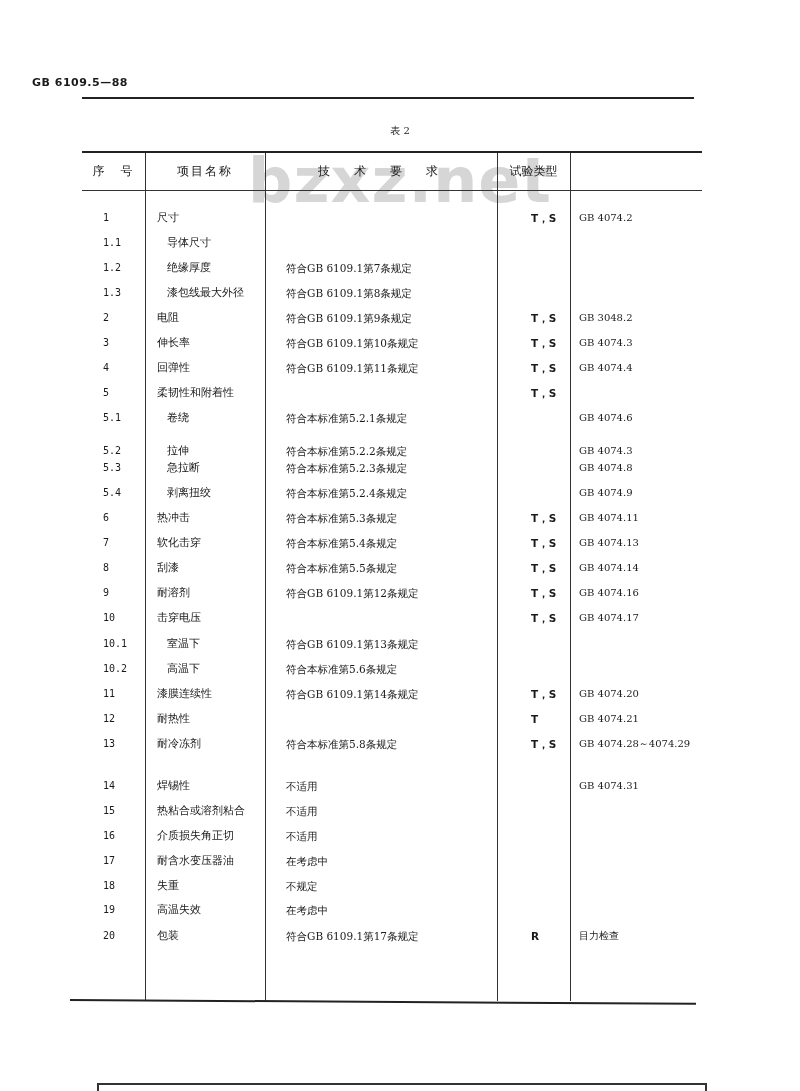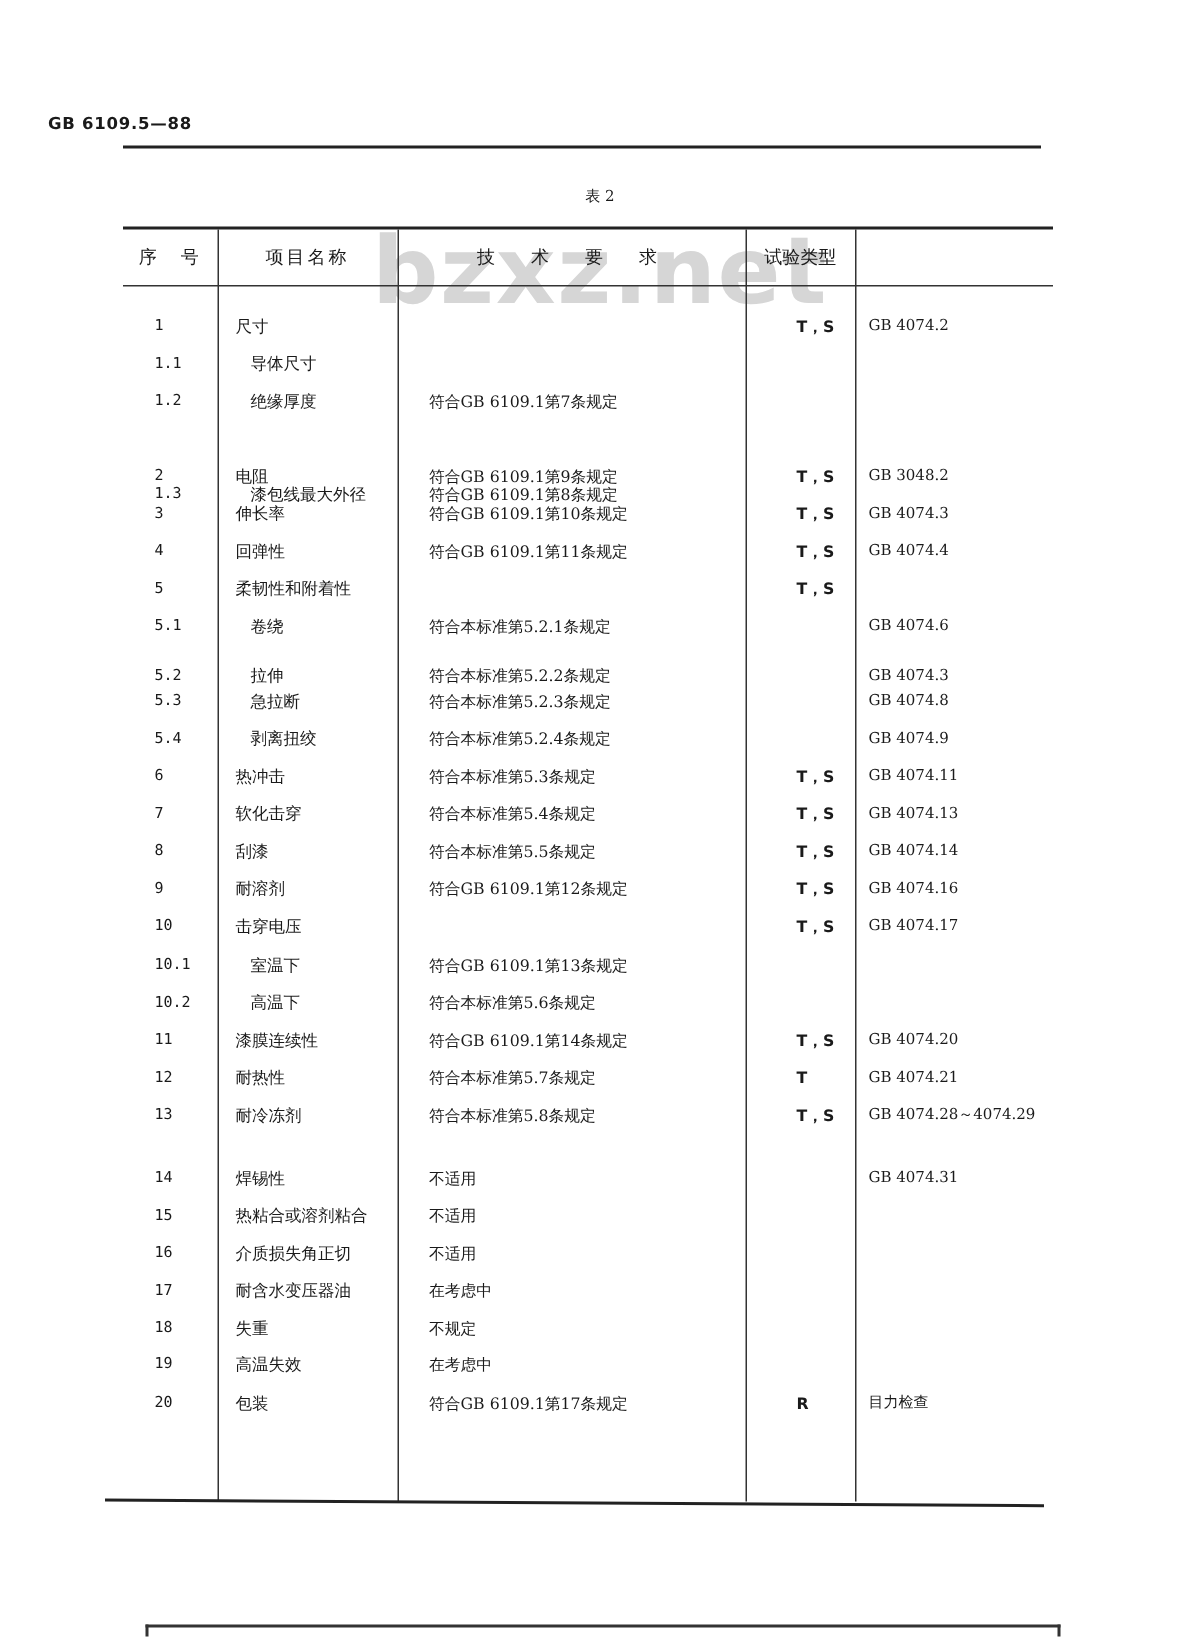--- a/index.html
+++ b/index.html
@@ -62,21 +62,21 @@
         <span class="c4"></span>
         <span class="c5"></span>
       </div>
       <div class="row" style="top: 107px;">
         <span class="c1">1.2</span>
         <span class="c2 sub">绝缘厚度</span>
         <span class="c3">符合GB 6109.1第7条规定</span>
         <span class="c4"></span>
         <span class="c5"></span>
       </div>
-      <div class="row" style="top: 132px; margin-top: 37px;">
+      <div class="row" style="top: 132px;">
         <span class="c1">1.3</span>
         <span class="c2 sub">漆包线最大外径</span>
         <span class="c3">符合GB 6109.1第8条规定</span>
         <span class="c4"></span>
         <span class="c5"></span>
       </div>
       <div class="row" style="top: 157px;">
         <span class="c1">2</span>
         <span class="c2">电阻</span>
         <span class="c3">符合GB 6109.1第9条规定</span>
@@ -184,21 +184,20 @@
       <div class="row" style="top: 533px;">
         <span class="c1">11</span>
         <span class="c2">漆膜连续性</span>
         <span class="c3">符合GB 6109.1第14条规定</span>
         <span class="c4">T，S</span>
         <span class="c5">GB 4074.20</span>
       </div>
       <div class="row" style="top: 558px;">
         <span class="c1">12</span>
         <span class="c2">耐热性</span>
-        <span class="c3">符合本标准第5.7条规定</span>
         <span class="c4">T</span>
         <span class="c5">GB 4074.21</span>
       </div>
       <div class="row" style="top: 583px;">
         <span class="c1">13</span>
         <span class="c2">耐冷冻剂</span>
         <span class="c3">符合本标准第5.8条规定</span>
         <span class="c4">T，S</span>
         <span class="c5">GB 4074.28～4074.29</span>
       </div>

